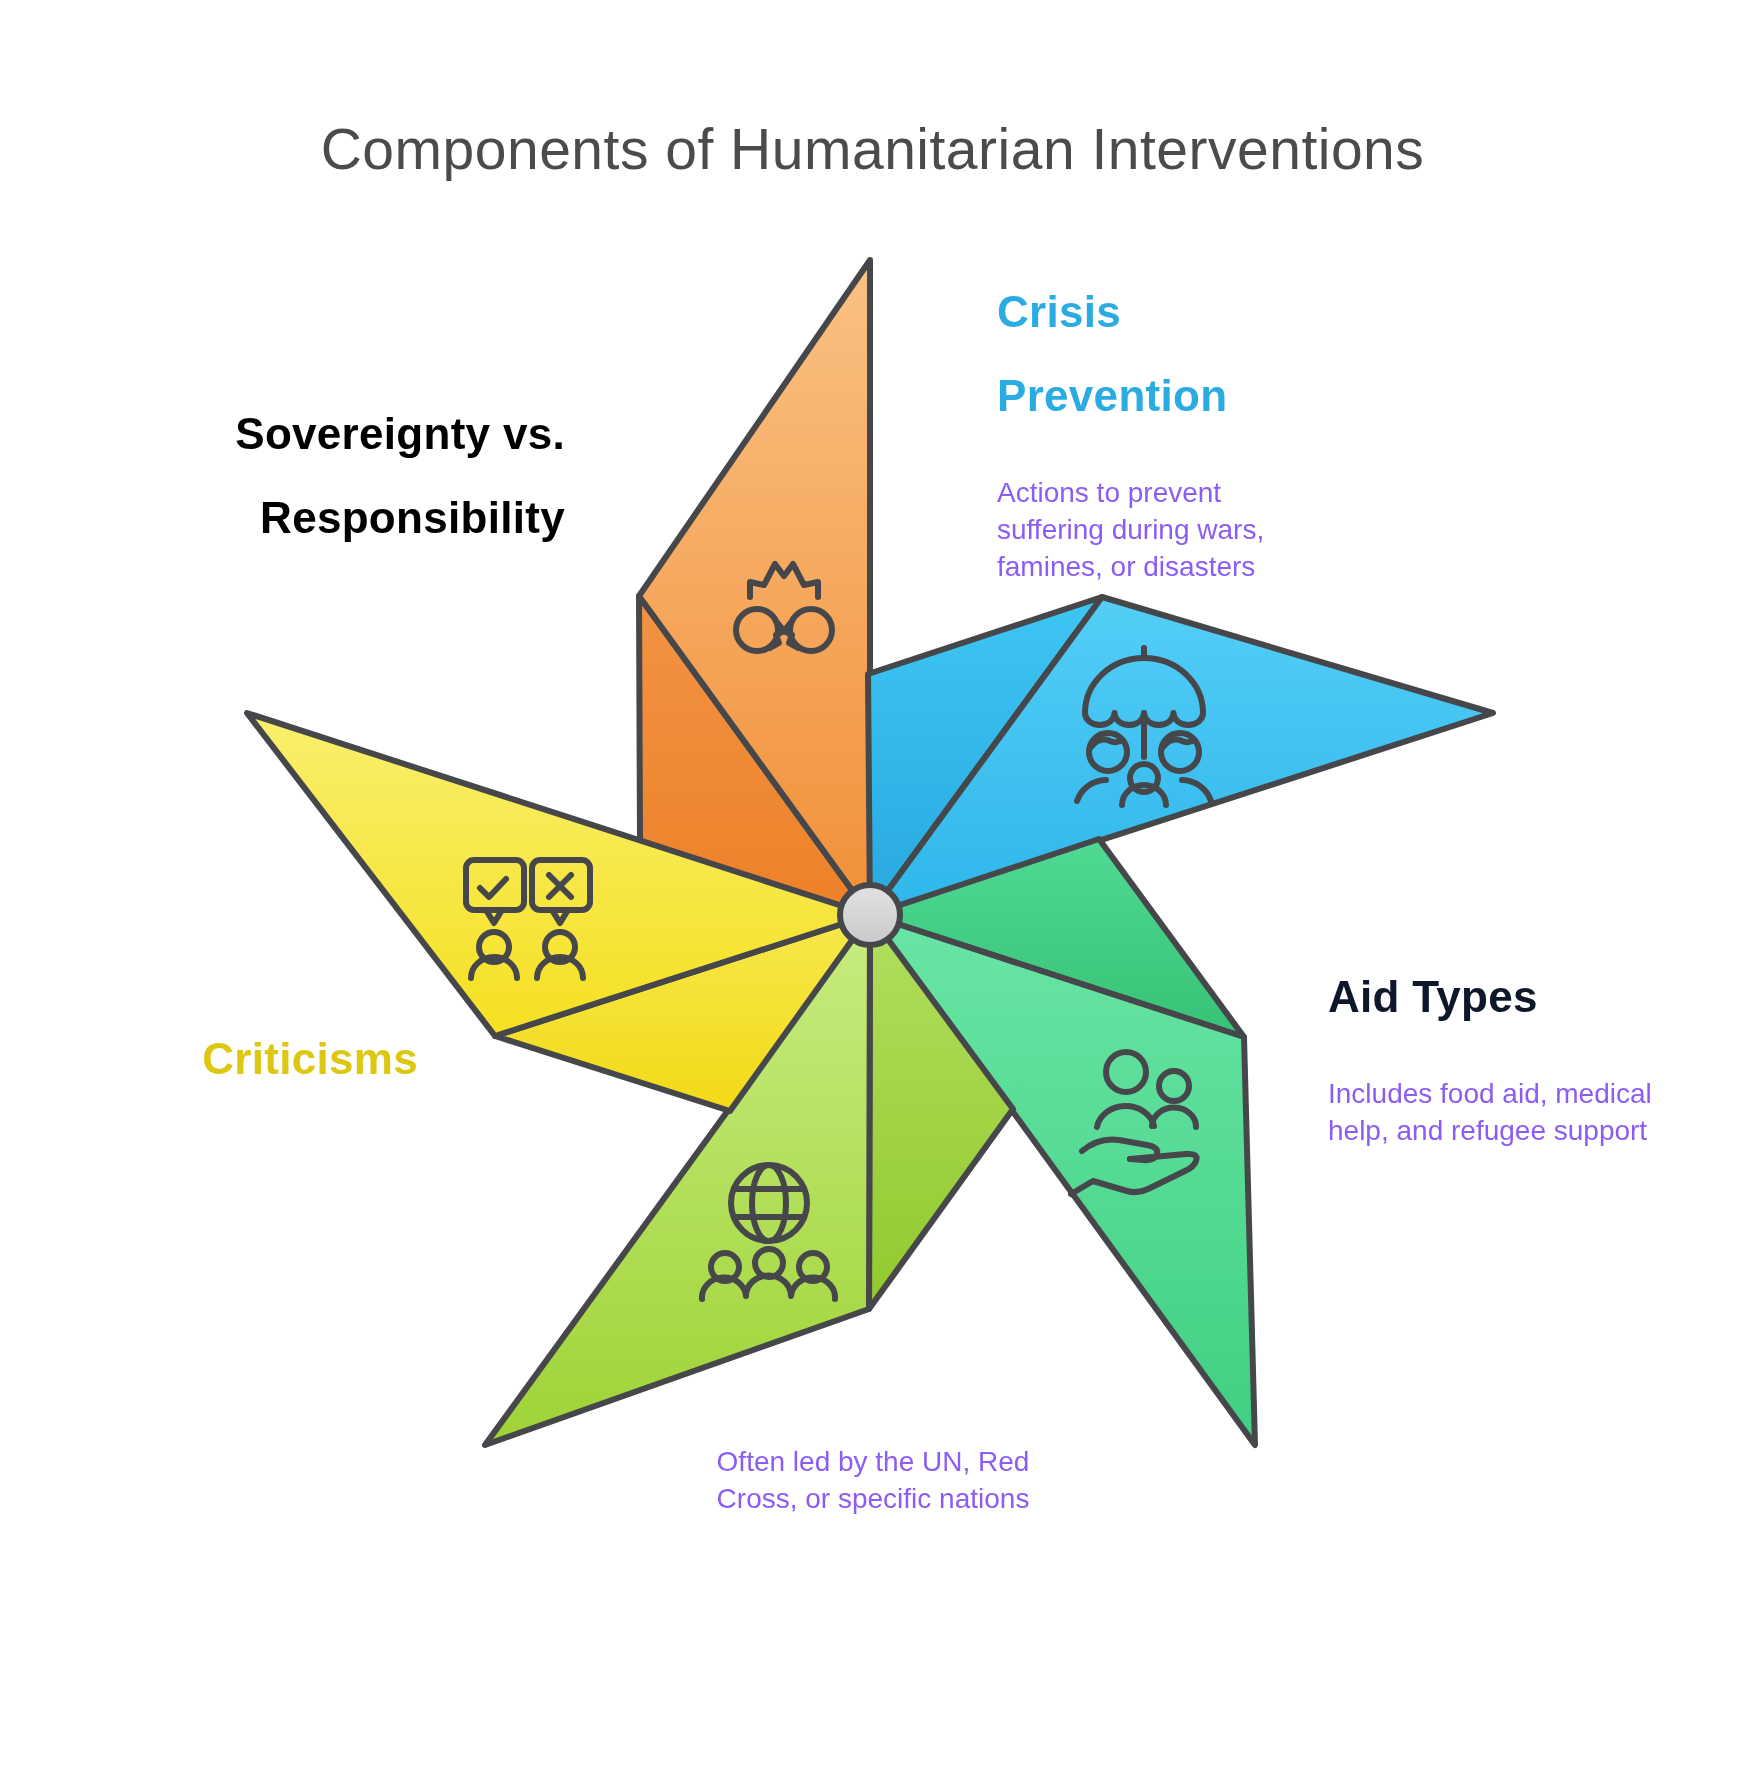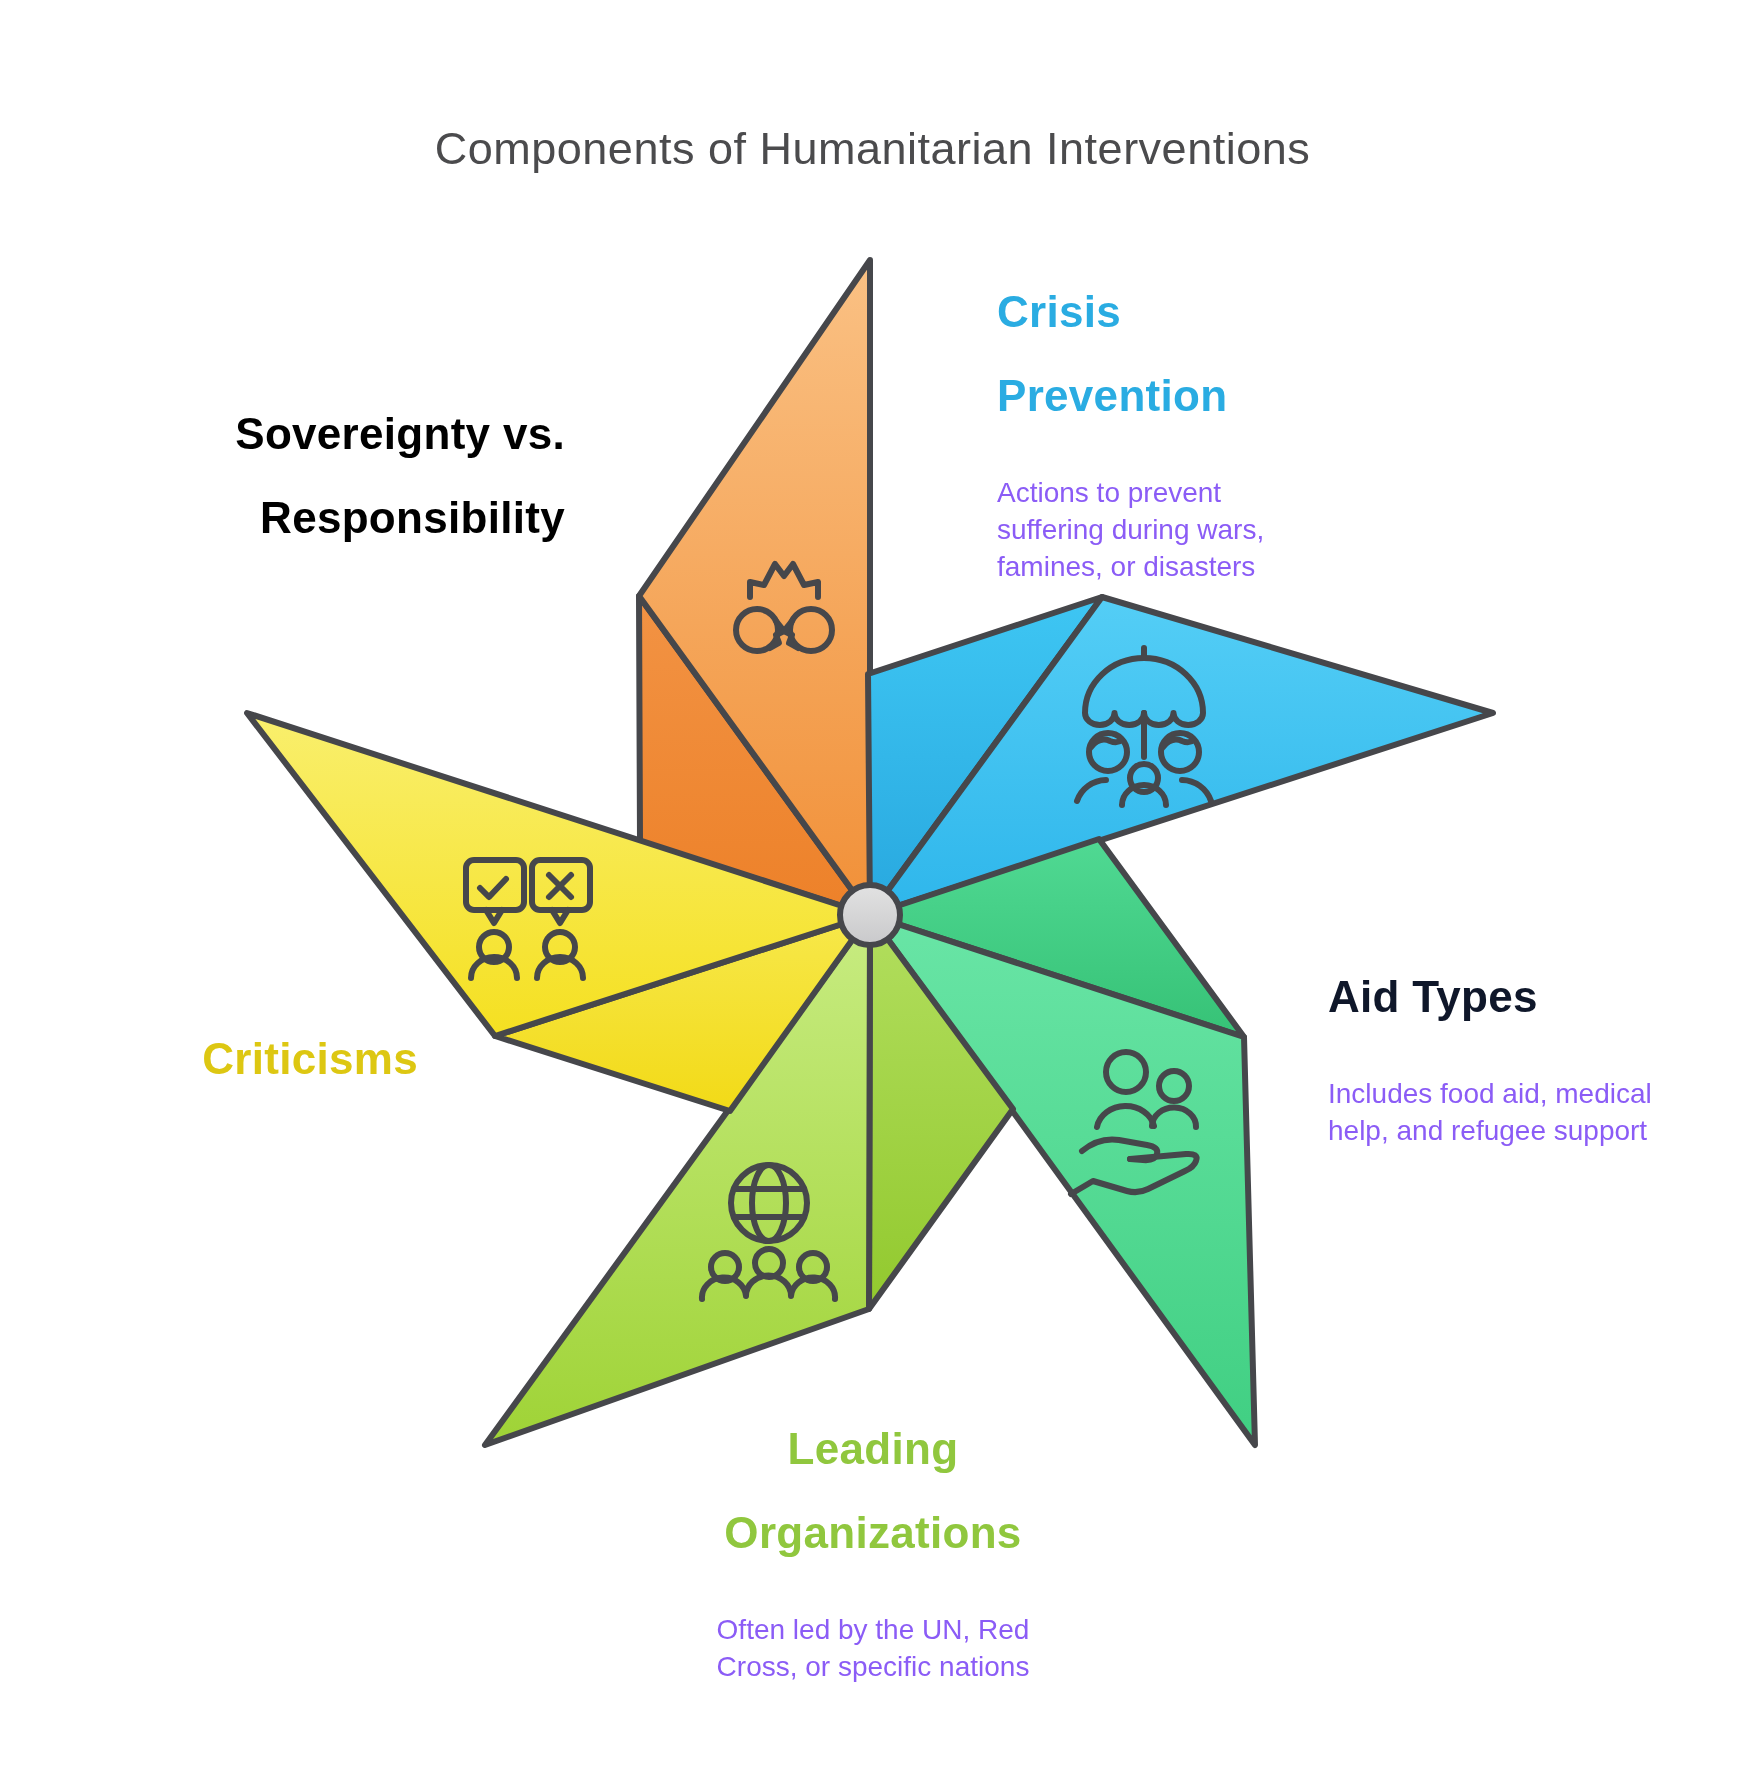--- a/index.html
+++ b/index.html
@@ -2,21 +2,21 @@
 <html><head>
 <meta charset="utf-8">
 <style>
   html,body{margin:0;padding:0;background:#ffffff;}
   body{
     width:1745px;height:1775px;position:relative;overflow:hidden;
     font-family:"Liberation Sans","DejaVu Sans",sans-serif;
   }
   .page-title{
     position:absolute;left:0;top:121px;width:1745px;
-    text-align:center;font-size:45px;line-height:56px;
+    text-align:center;font-size:57px;line-height:56px;
     color:#4b4b4d;letter-spacing:.5px;
   }
   .pinwheel{position:absolute;left:0;top:0;}
   .section{position:absolute;}
   .section h2{
     margin:0;font-size:44px;line-height:84px;font-weight:bold;letter-spacing:.3px;
   }
   .section p{
     margin:36px 0 0 0;font-size:28px;line-height:37px;color:#8b5cf6;
   }
@@ -178,19 +178,18 @@
   <h2>Crisis Prevention</h2>
   <p>Actions to prevent suffering during wars, famines, or disasters</p>
 </div>
 
 <div class="section sec-aid">
   <h2>Aid Types</h2>
   <p>Includes food aid, medical help, and refugee support</p>
 </div>
 
 <div class="section sec-leading">
-  <h2>Leading Organizations</h2>
   <p>Often led by the UN, Red Cross, or specific nations</p>
 </div>
 
 <div class="section sec-criticisms">
   <h2>Criticisms</h2>
 </div>
 
 </body></html>

